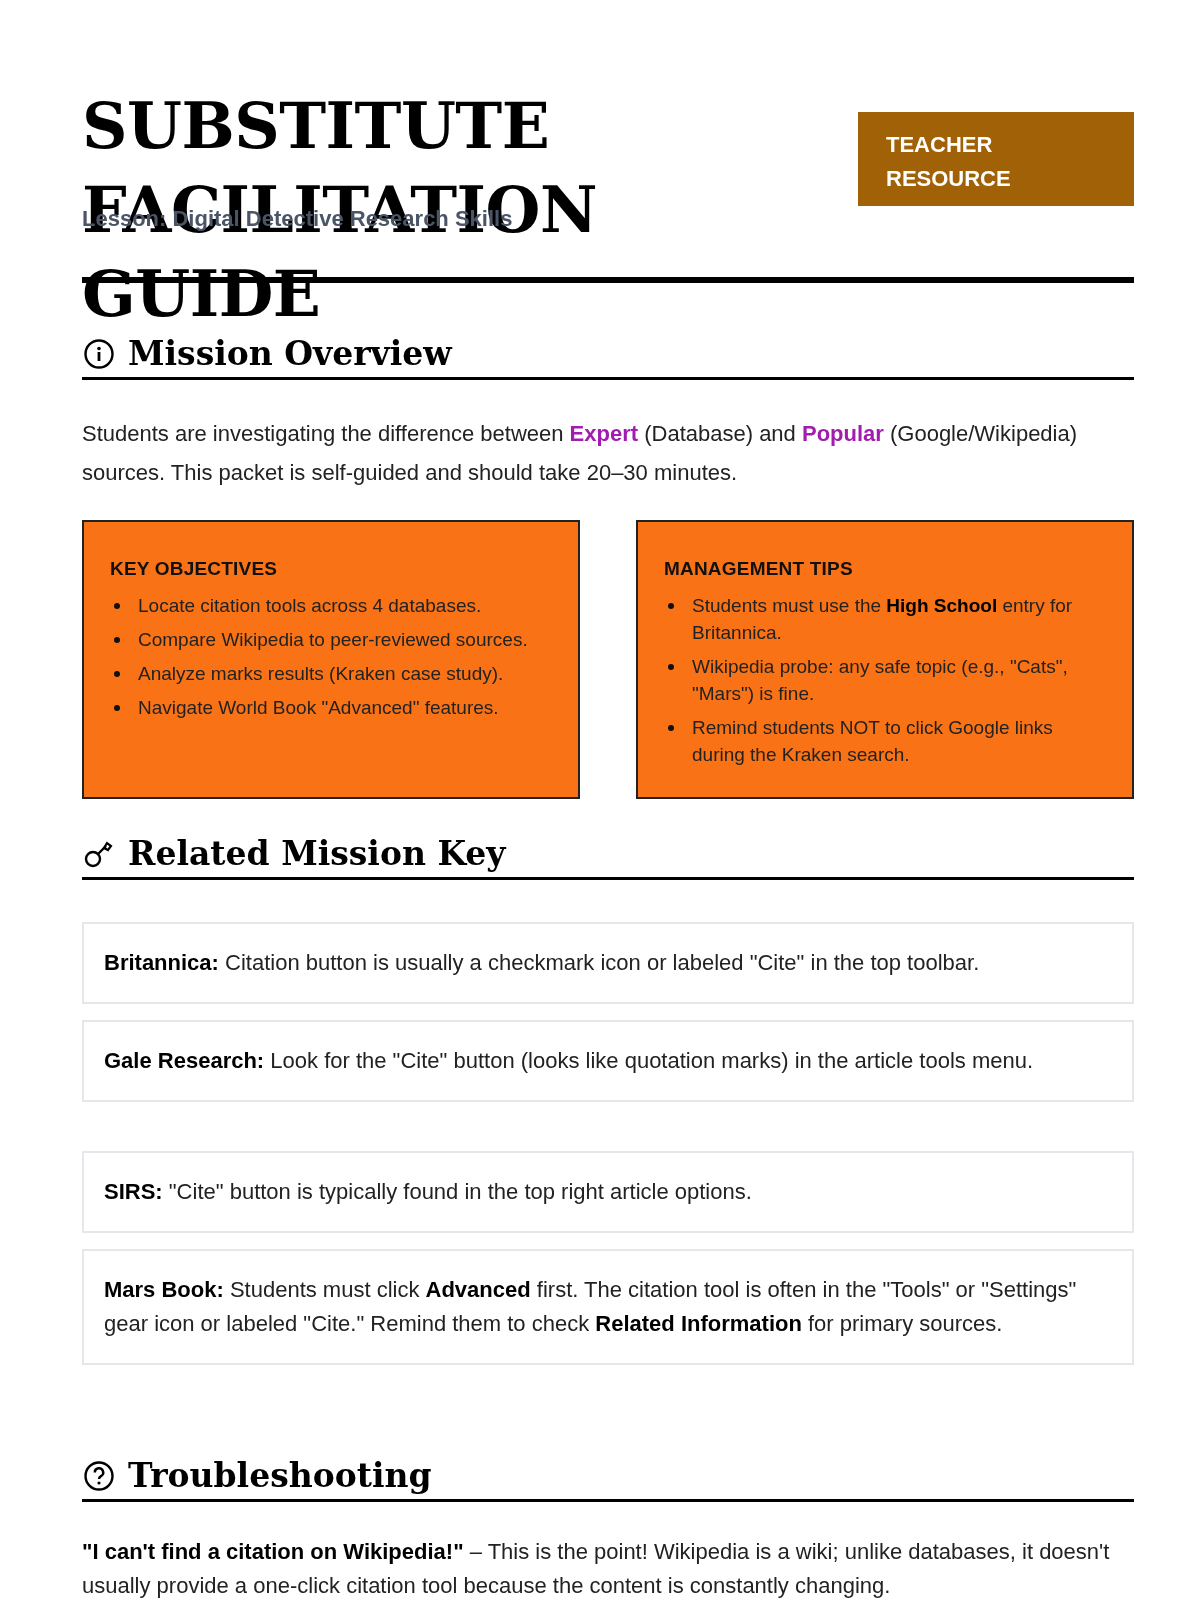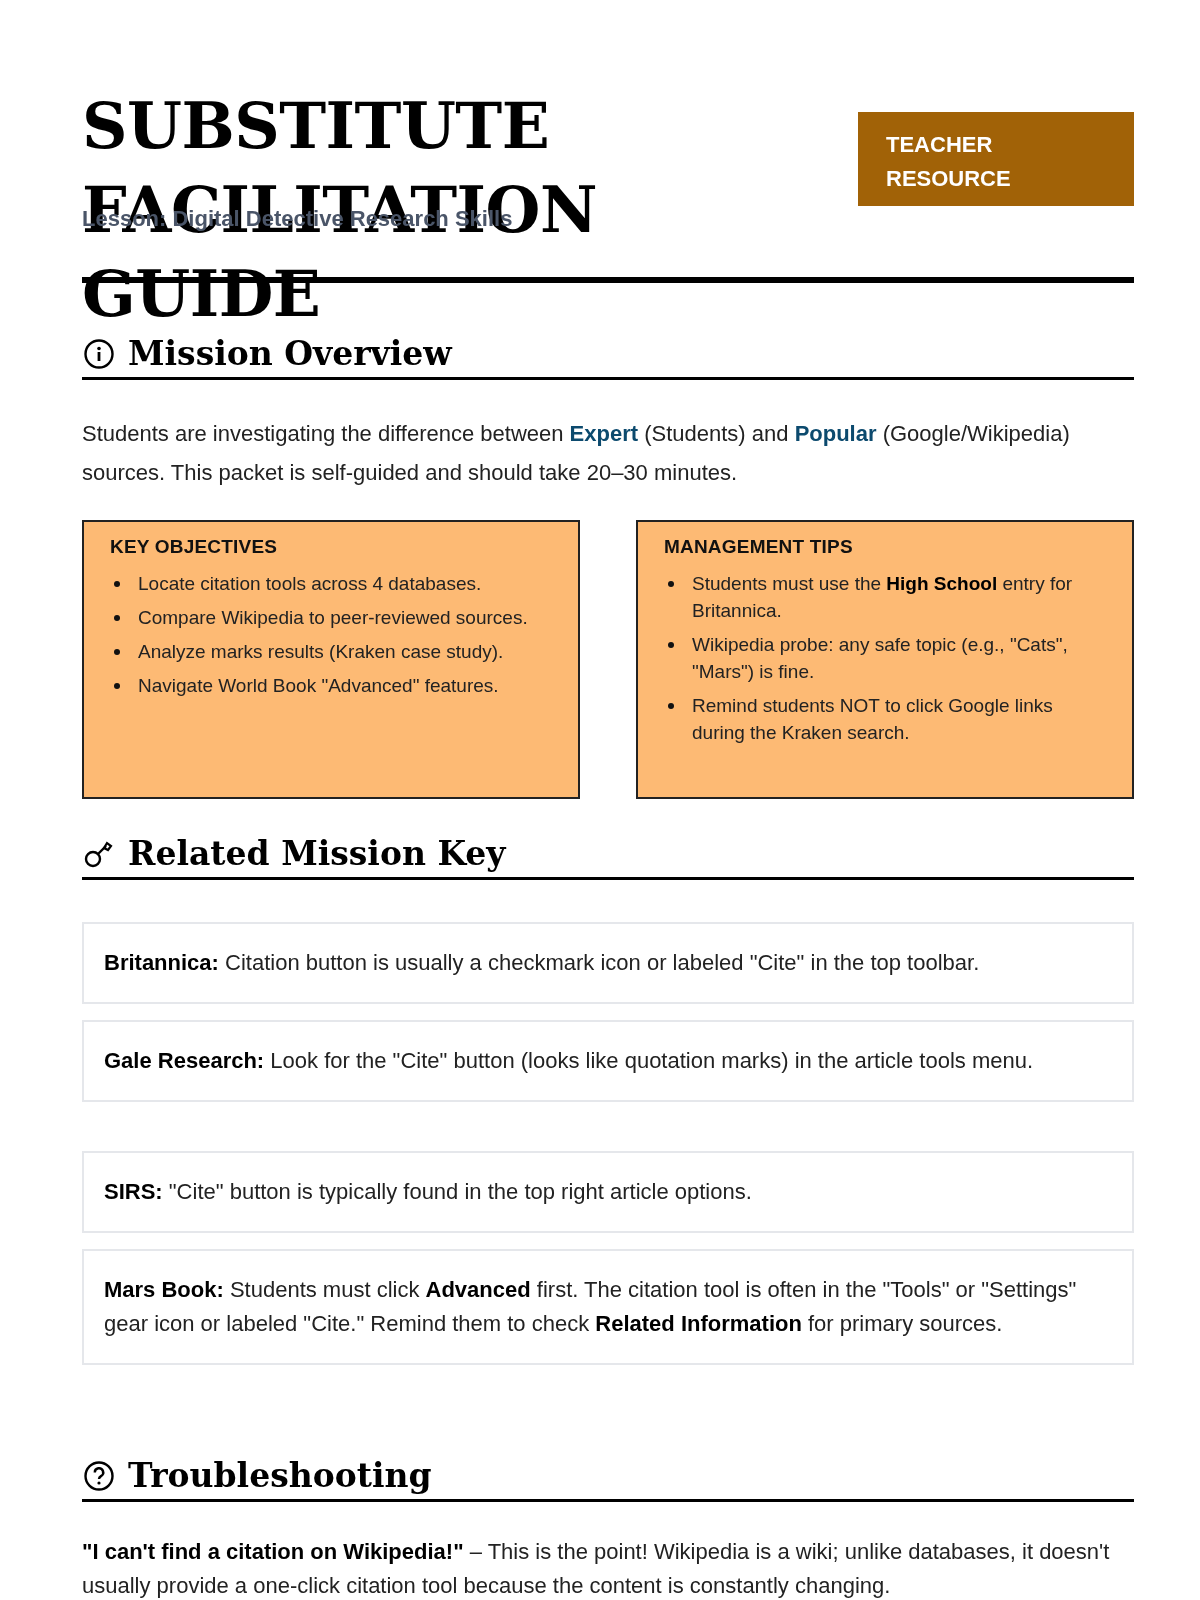--- a/index.html
+++ b/index.html
@@ -34,26 +34,26 @@
     .section-head .ico { width: 34px; height: 34px; margin-right: 12px; display: inline-flex; align-items: center; justify-content: center; }
     .section-head .label {
       font-family: "DejaVu Serif", "Liberation Serif", serif;
       font-weight: bold; font-size: 33px; color: #000;
     }
 
     .intro {
       position: absolute; left: 0; top: 414px; width: 1052px;
       font-size: 22px; line-height: 39px; color: #222;
     }
-    .intro b { color: #0c4a6e; }
+    .intro b { color: #a21caf; }
 
     .card {
       position: absolute; top: 520px; width: 498px; height: 279px;
-      background: #fdba74; border: 2px solid #222;
-      padding: 14px 26px;
+      background: #f97316; border: 2px solid #222;
+      padding: 36px 26px;
     }
     .card.left { left: 0; }
     .card.right { left: 554px; }
     .card h4 { font-size: 19px; font-weight: bold; color: #111; margin-bottom: 12px; letter-spacing: 0.2px; }
     .card ul { list-style: none; }
     .card li { position: relative; padding-left: 28px; font-size: 19px; line-height: 27px; color: #222; margin-bottom: 7px; }
     .card li::before { content: ""; position: absolute; left: 4px; top: 11px; width: 6px; height: 6px; border-radius: 50%; background: #111; }
     .card li b { color: #000; }
 
     .key-item {
@@ -88,21 +88,21 @@
     <span class="ico">
       <svg width="32" height="32" viewBox="0 0 32 32">
           <circle cx="16" cy="16" r="13.5" fill="none" stroke="#000" stroke-width="2.4"></circle>
           <circle cx="16" cy="10.5" r="1.8" fill="#000"></circle>
           <rect x="14.6" y="14" width="2.8" height="9" fill="#000"></rect>
         </svg>
     </span>
     <span class="label">Mission Overview</span>
   </div>
 
-  <p class="intro"><span>Students are investigating the difference between </span><b>Expert</b><span> (Students) and </span><b>Popular</b><span> (Google/Wikipedia) sources. This packet is self-guided and should take 20–30 minutes.</span></p>
+  <p class="intro"><span>Students are investigating the difference between </span><b>Expert</b><span> (Database) and </span><b>Popular</b><span> (Google/Wikipedia) sources. This packet is self-guided and should take 20–30 minutes.</span></p>
 
   <div class="card left">
     <h4>KEY OBJECTIVES</h4>
     <ul>
       <li>Locate citation tools across 4 databases.</li>
       <li>Compare Wikipedia to peer-reviewed sources.</li>
       <li>Analyze marks results (Kraken case study).</li>
       <li>Navigate World Book "Advanced" features.</li>
     </ul>
   </div>

